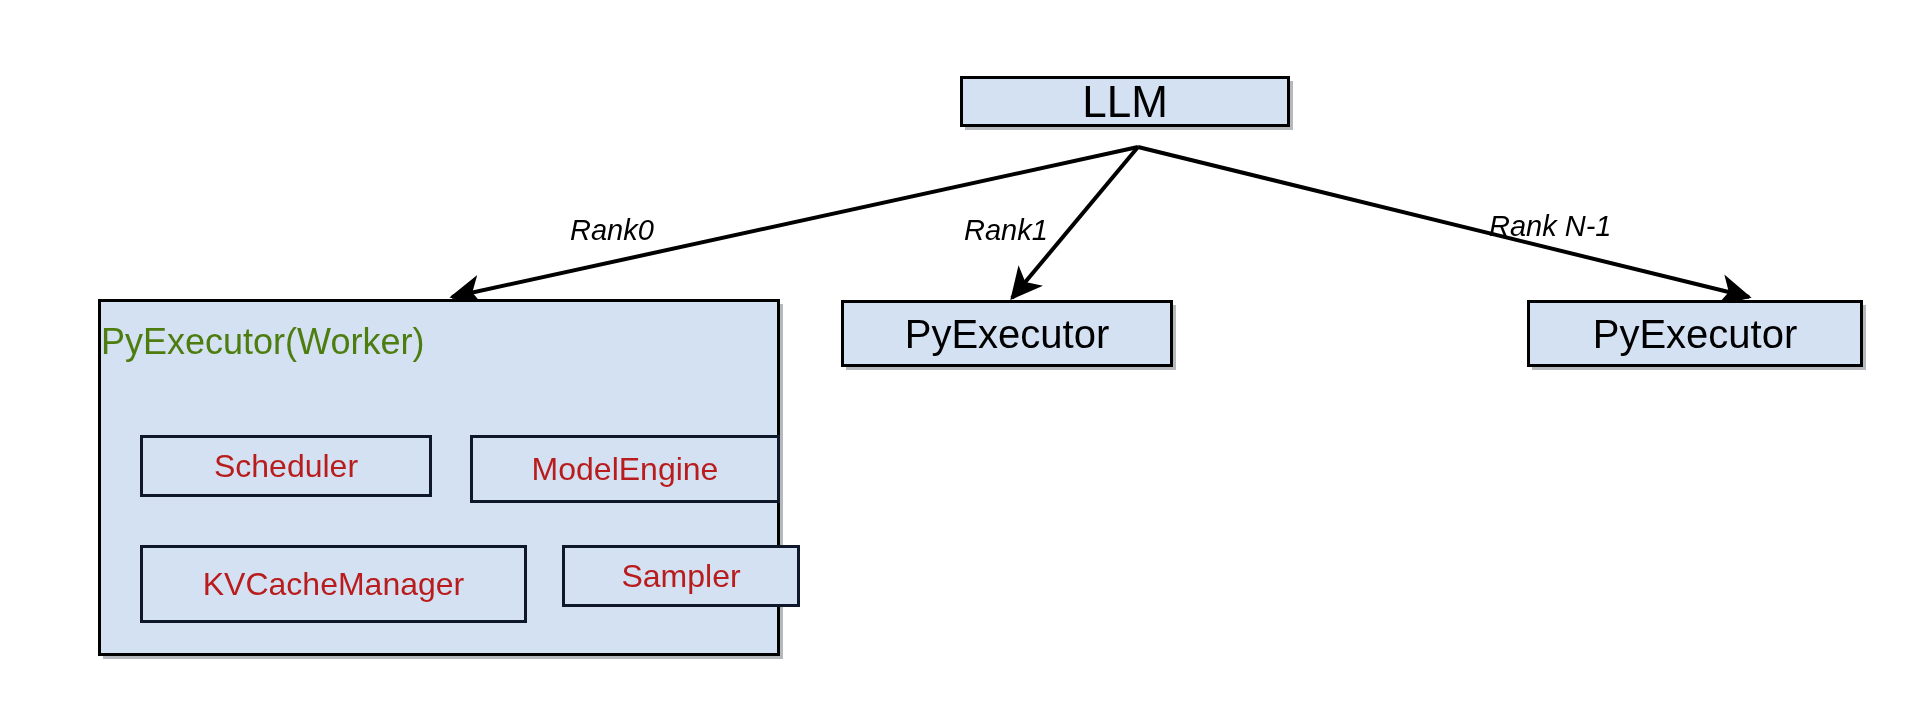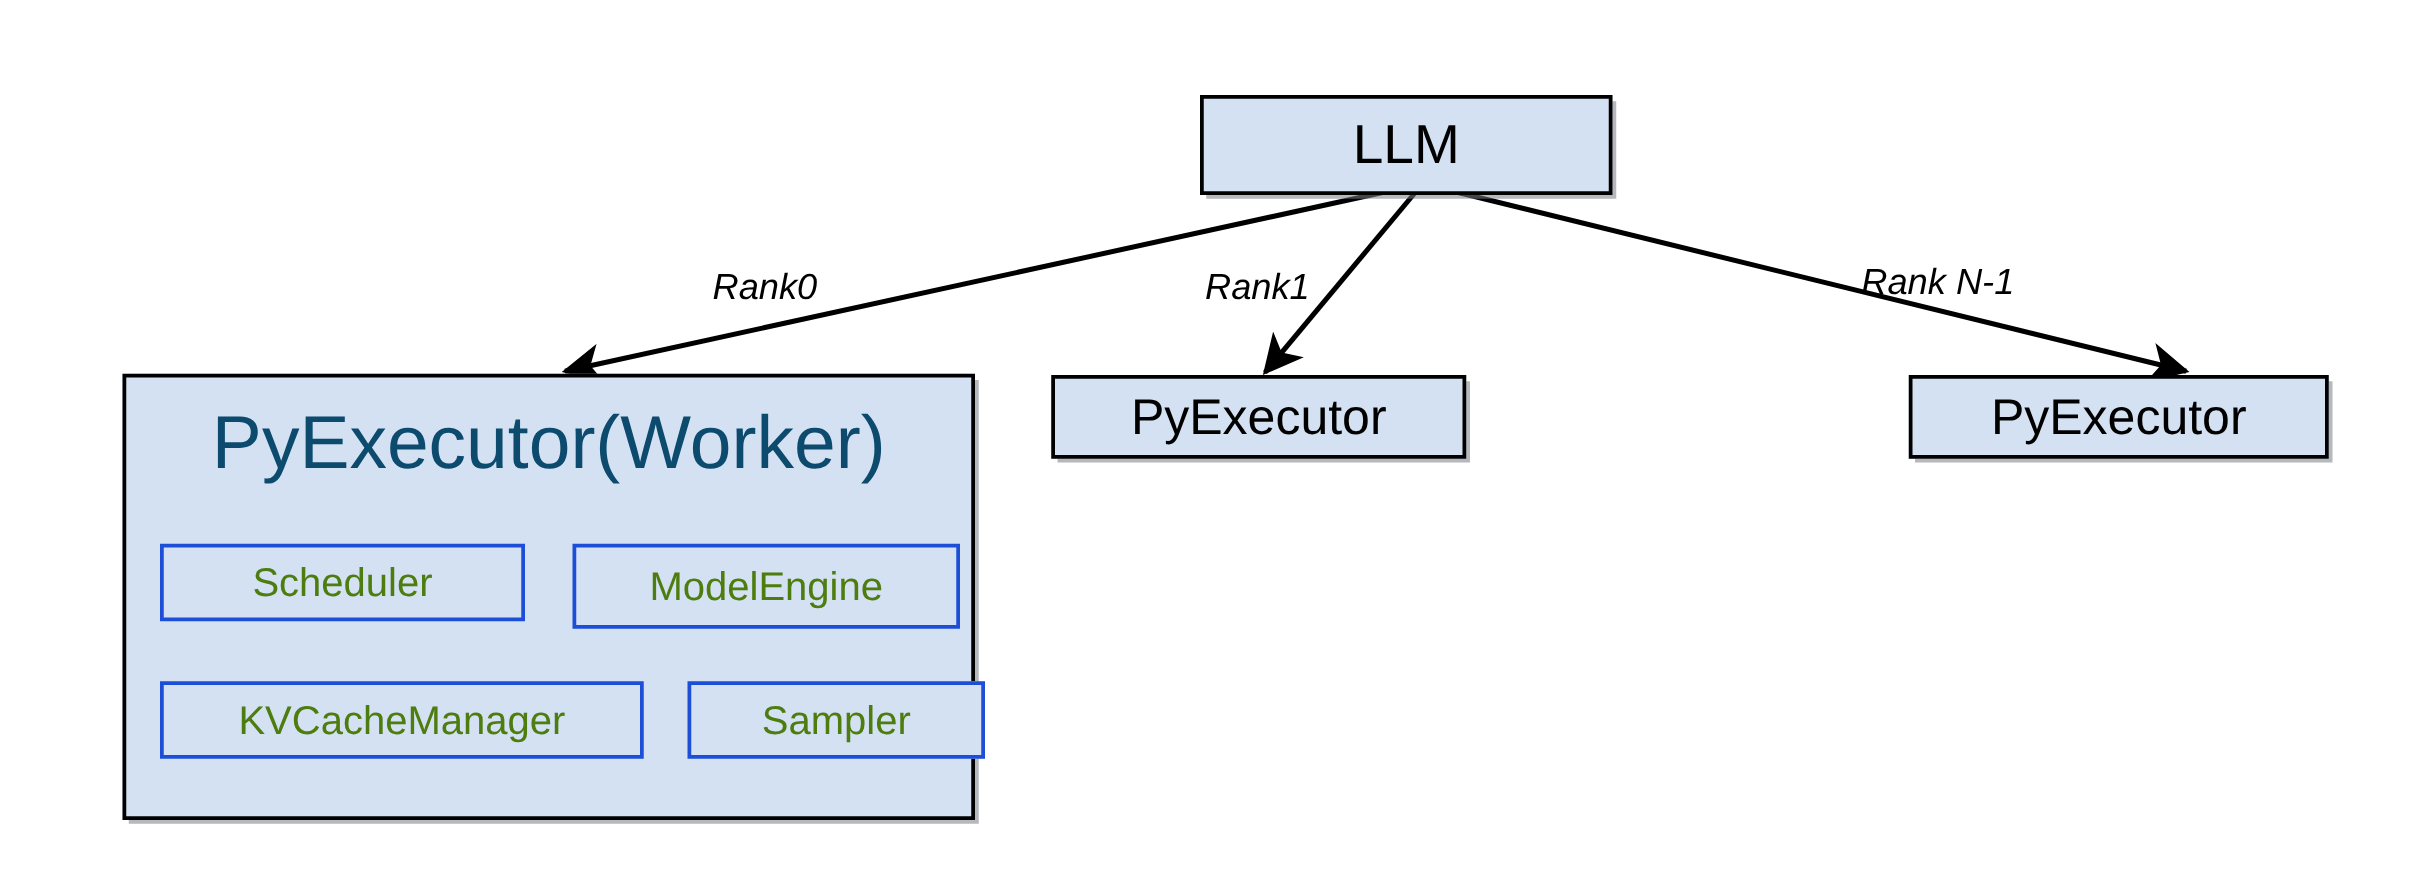--- a/index.html
+++ b/index.html
@@ -41,64 +41,65 @@
     line-height: 1;
     white-space: nowrap;
   }
   .node.container {
     display: block;
   }
 
   
   #node-llm {
     left: 960px;  top: 76px;
-    width: 330px; height: 80px;
+    width: 330px; height: 51px;
     font-size: 44px;
   }
   #node-worker {
     left: 98px;   top: 299px;
     width: 682px; height: 357px;
   }
   #node-worker .container-title {
     position: absolute;
     left: 0; right: 0; top: 22px;
-    text-align: center;
-    font-size: 60px;
-    color: #0c4a6e;
+    text-align: left;
+    font-size: 36px;
+    color: #4d7c0f;
     line-height: 1;
     white-space: nowrap;
   }
   #node-pyexec-1 {
     left: 841px;  top: 300px;
     width: 332px; height: 67px;
     font-size: 40px;
   }
   #node-pyexec-n {
     left: 1527px; top: 300px;
     width: 336px; height: 67px;
     font-size: 40px;
   }
 
   
   .subnode {
     position: absolute;
     box-sizing: border-box;
     background: #d4e1f2;
-    border: 3px solid #1d4ed8;
+    border: 3px solid #0f172a;
     display: flex;
     align-items: center;
     justify-content: center;
     font-size: 32px;
-    color: #4d7c0f;
+    color: #b91c1c;
     line-height: 1;
     white-space: nowrap;
+    margin-left: 12px;
   }
   #sub-scheduler      { left: 27px;  top: 133px; width: 292px; height: 62px; }
   #sub-modelengine    { left: 357px; top: 133px; width: 310px; height: 68px; }
-  #sub-kvcachemanager { left: 27px;  top: 243px; width: 387px; height: 62px; }
+  #sub-kvcachemanager { left: 27px;  top: 243px; width: 387px; height: 78px; }
   #sub-sampler        { left: 449px; top: 243px; width: 238px; height: 62px; }
 
   
   .edge-label {
     position: absolute;
     font-size: 29px;
     color: #000000;
     line-height: 1;
     white-space: nowrap;
     background: transparent;

